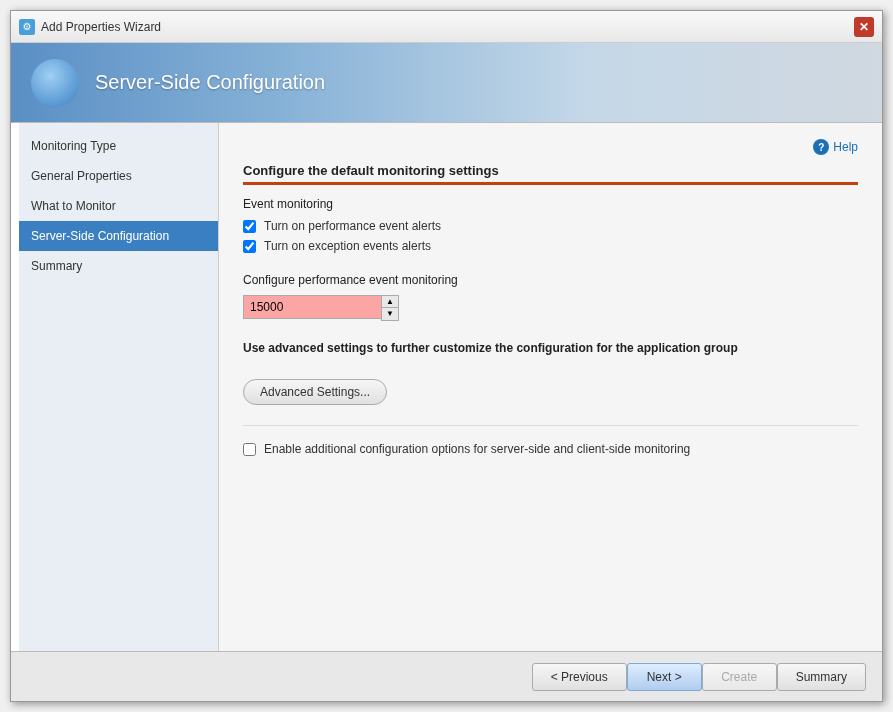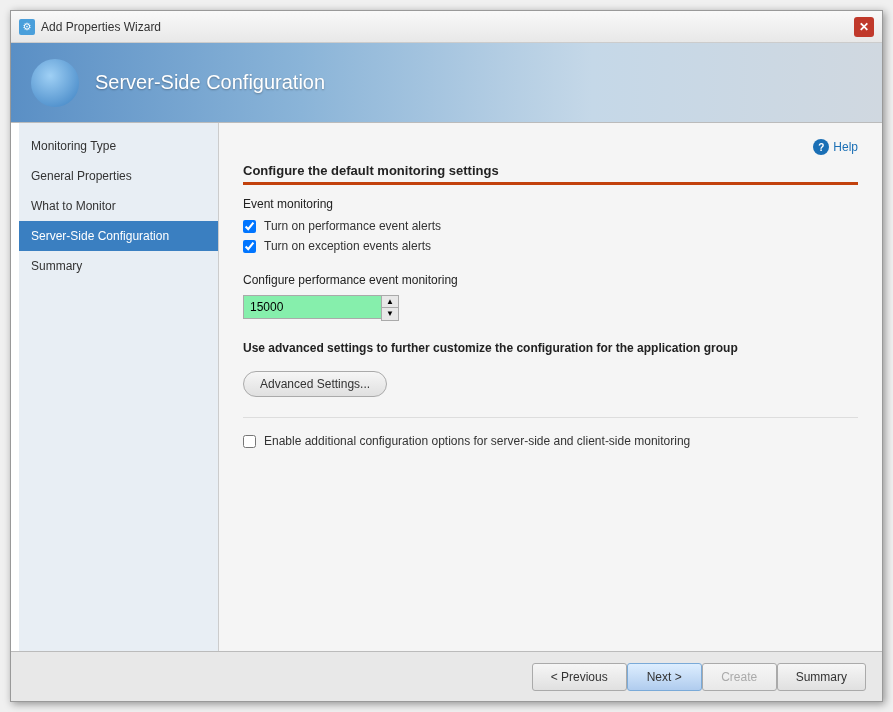--- a/index.html
+++ b/index.html
@@ -198,21 +198,21 @@
       display: flex;
       align-items: stretch;
       width: 160px;
     }
     .input-spin-wrapper input[type="text"] {
       width: 138px;
       border: 1px solid #aaa;
       border-right: none;
       padding: 3px 6px;
       font-size: 12px;
-      background: #86efac;
+      background: #fca5a5;
       height: 24px;
     }
     .spin-buttons {
       display: flex;
       flex-direction: column;
       border: 1px solid #aaa;
       background: #f0f0f0;
     }
     .spin-btn {
       width: 16px;
@@ -222,20 +222,21 @@
       justify-content: center;
       cursor: pointer;
       font-size: 8px;
       line-height: 1;
       border: none;
       background: #e8e8e8;
     }
     .spin-btn-up { border-bottom: 1px solid #aaa; }
 
     .advanced-btn {
+      margin-top: 8px;
       padding: 5px 16px;
       background: linear-gradient(to bottom, #f6f6f6, #e0e0e0);
       border: 1px solid #aaa;
       border-radius: 13px;
       font-size: 12px;
       color: #333;
       cursor: pointer;
     }
 
     .use-advanced-text {

